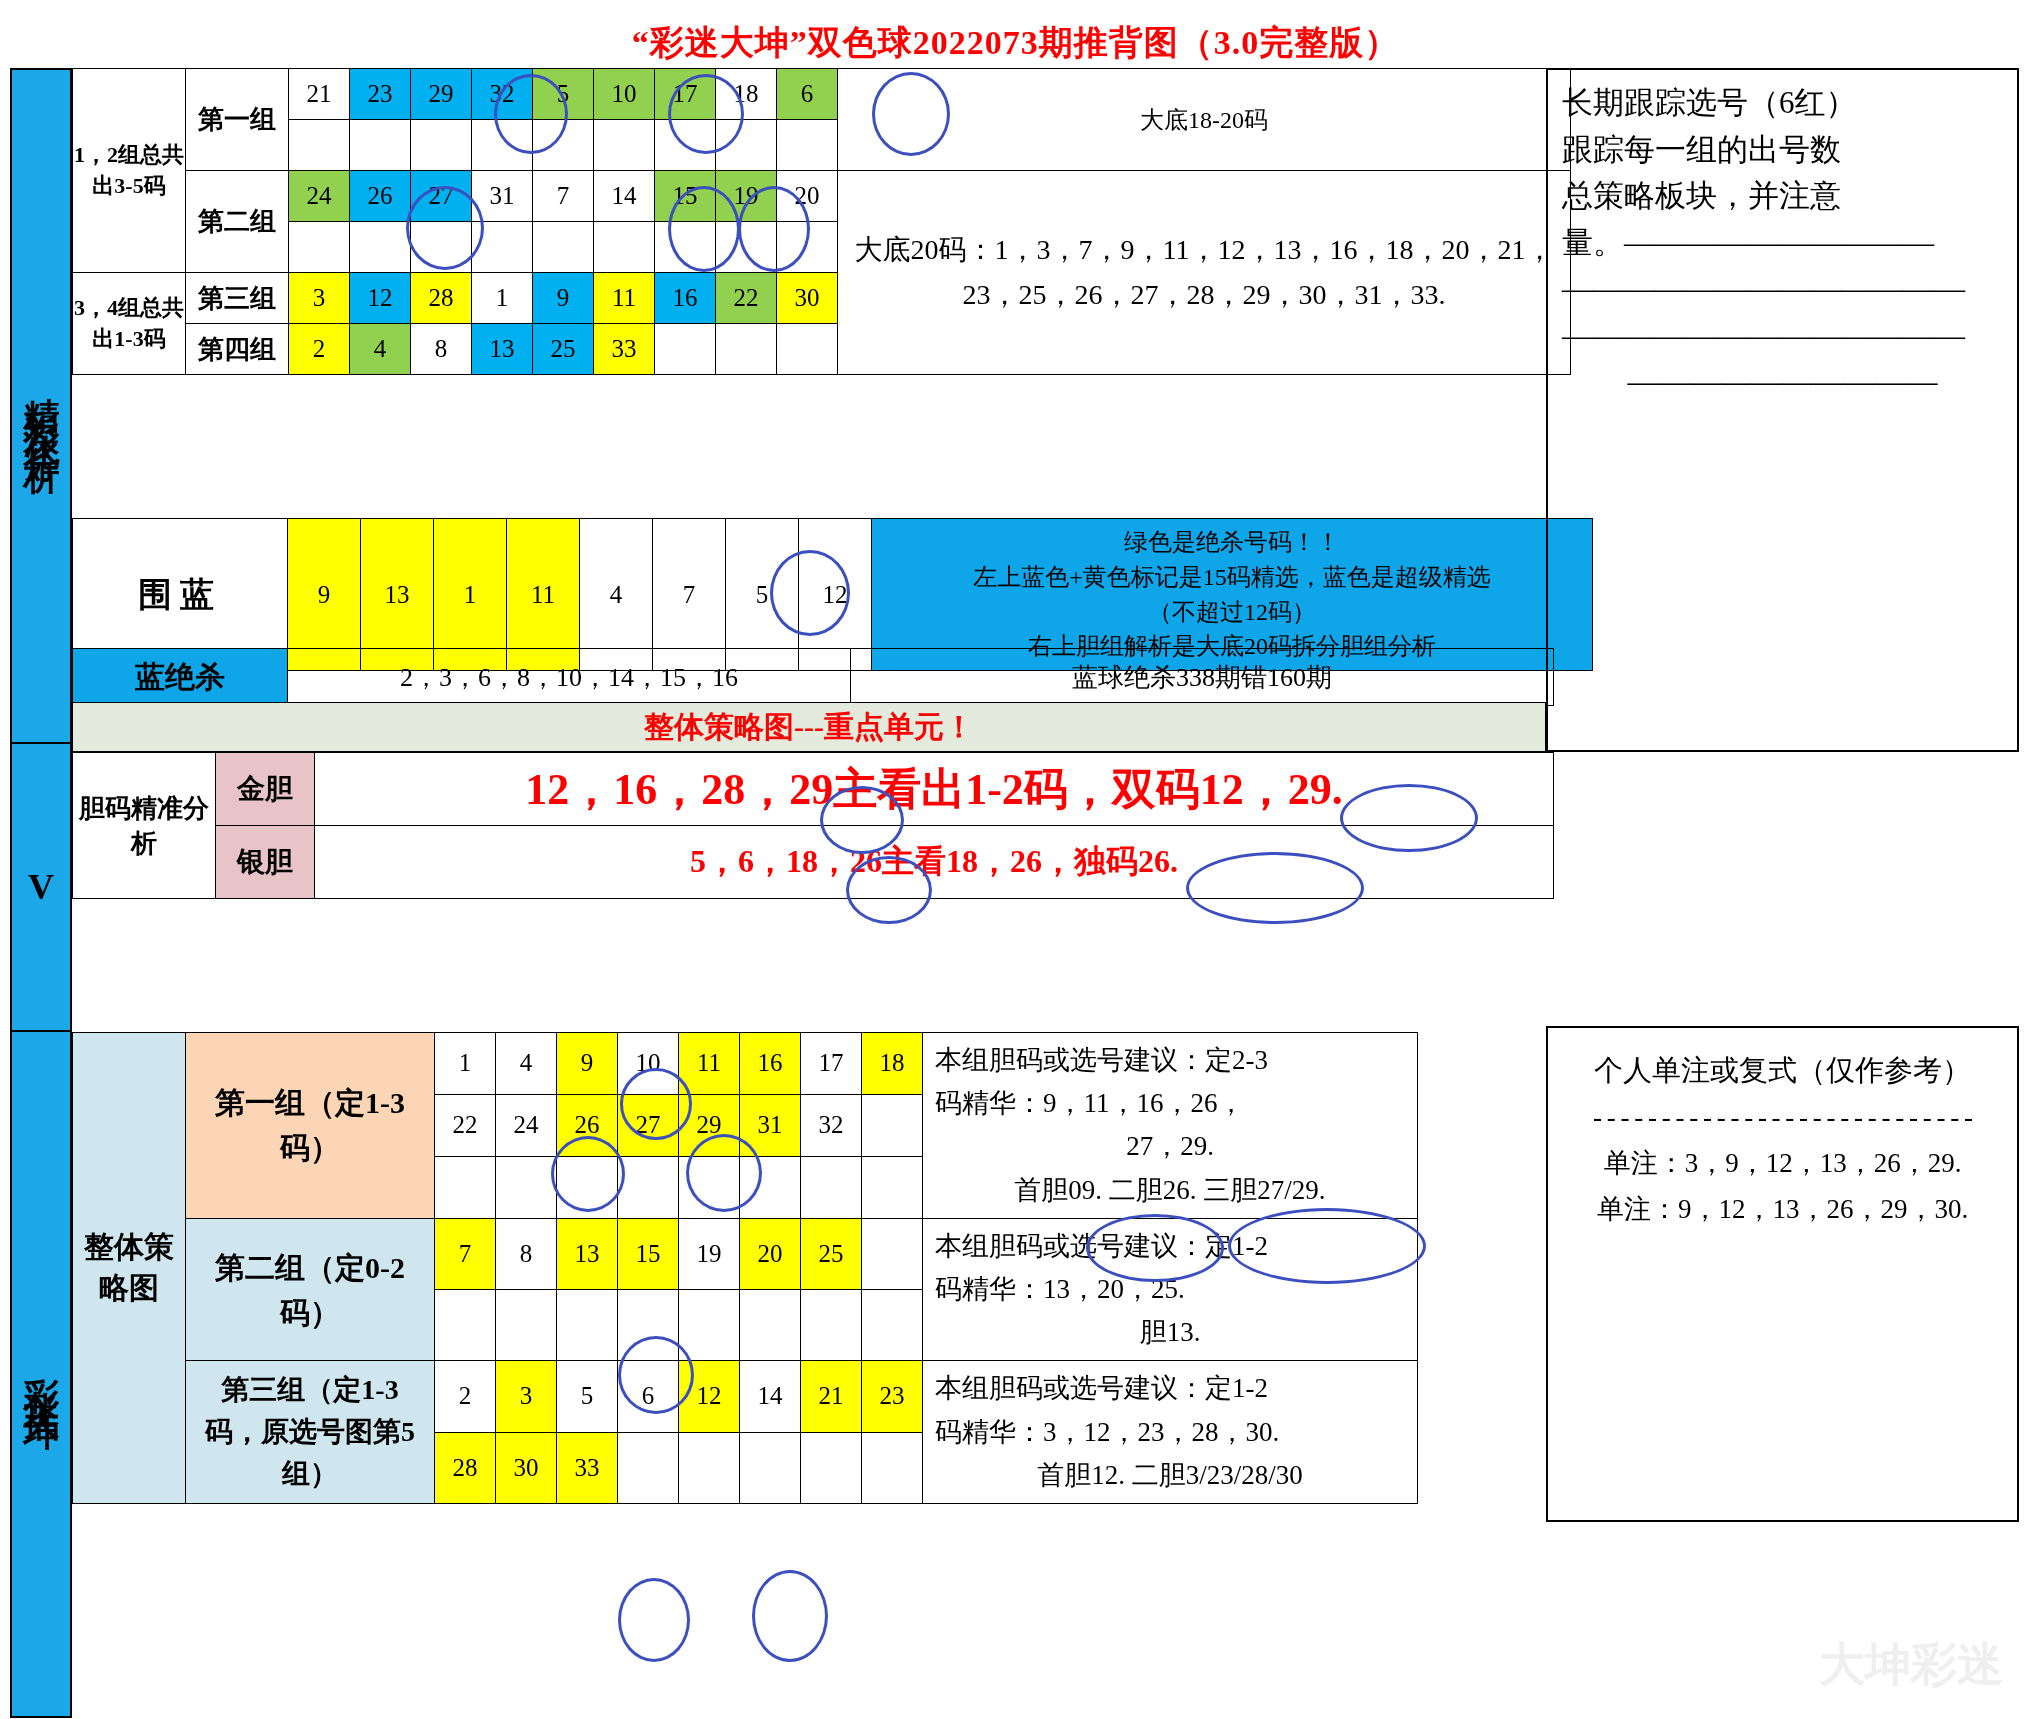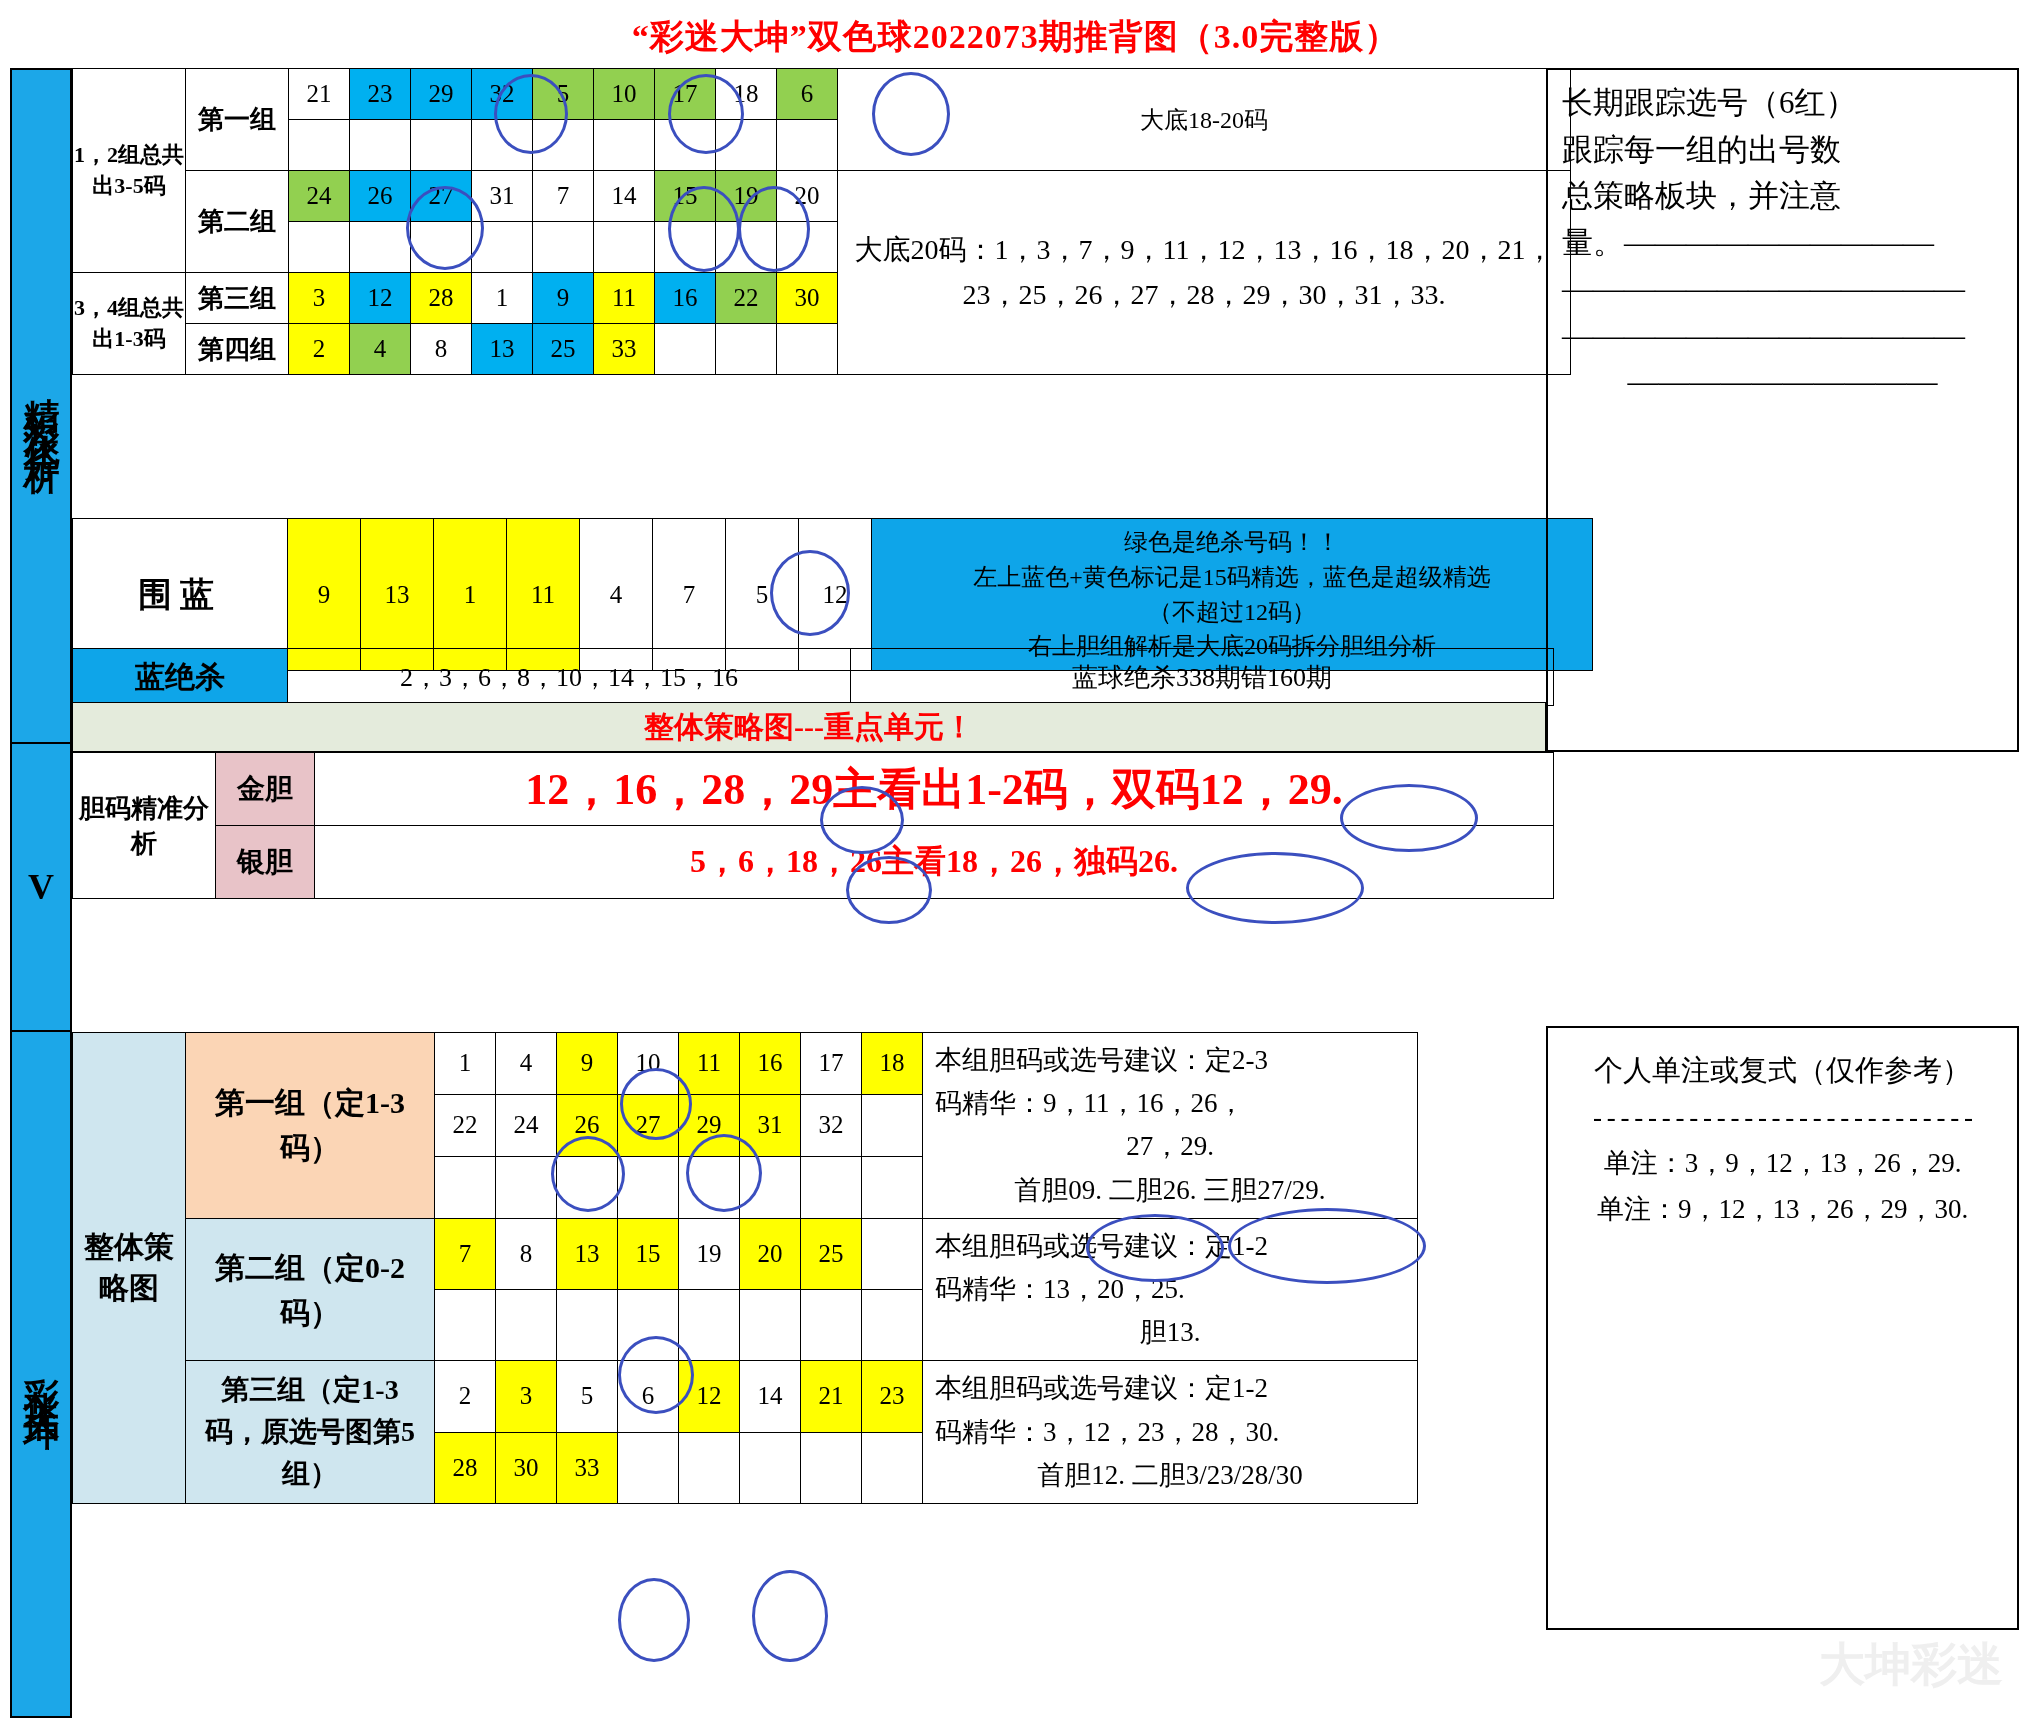--- a/index.html
+++ b/index.html
@@ -1,17 +1,17 @@
 <!DOCTYPE html>
 <html><head>
 <meta charset="utf-8">
 <style>
   html,body{margin:0;padding:0;background:#ffffff;}
   body{width:2031px;height:1719px;font-family:"Liberation Serif", serif;color:#000;position:relative;overflow:hidden;}
-  .title{width:100%;text-align:center;font-size:34px;font-weight:bold;color:#ff0000;letter-spacing:1px;padding-top:14px;font-family:"Liberation Serif",serif;}
+  .title{width:100%;text-align:center;font-size:34px;font-weight:bold;color:#ff0000;letter-spacing:1px;padding-top:20px;font-family:"Liberation Serif",serif;}
   
   .sheet{position:absolute;left:0;top:68px;width:2031px;height:1650px;}
   table{border-collapse:collapse;}
   td{border:1px solid #000;text-align:center;vertical-align:middle;font-size:25px;}
   .num{width:58px;height:48px;font-size:25px;}
   .cy{background:#ffff00;}
   .cg{background:#92d050;}
   .cb{background:#00b0f0;}
   .cw{background:#ffffff;}
   .corange{background:#0ea5e9;}
@@ -279,21 +279,21 @@
       <div>长期跟踪选号（6红）</div>
       <div>跟踪每一组的出号数</div>
       <div>总策略板块，并注意</div>
       <div>量。——————————</div>
       <div>—————————————</div>
       <div>—————————————</div>
       <div style="text-align:center;">——————————</div>
     </div>
   </div>
 
-  <div style="position:absolute;left:1546px;top:958px;width:473px;height:604px;border:2px solid #000;box-sizing:border-box;">
+  <div style="position:absolute;left:1546px;top:958px;width:473px;height:496px;border:2px solid #000;box-sizing:border-box;">
     <div style="padding:18px 14px;font-size:27px;line-height:1.7;">
       <div style="text-align:center;font-size:29px;">个人单注或复式（仅作参考）</div>
       <div style="text-align:center;letter-spacing:-1px;color:#000;">- - - - - - - - - - - - - - - - - - - - - - - - - - - -</div>
       <div style="text-align:center;">单注：3，9，12，13，26，29.</div>
       <div style="text-align:center;">单注：9，12，13，26，29，30.</div>
     </div>
   </div>
 
   <div class="ellipse" style="left:494px;top:6px;width:68px;height:74px;"></div>
   <div class="ellipse" style="left:668px;top:6px;width:70px;height:74px;"></div>

